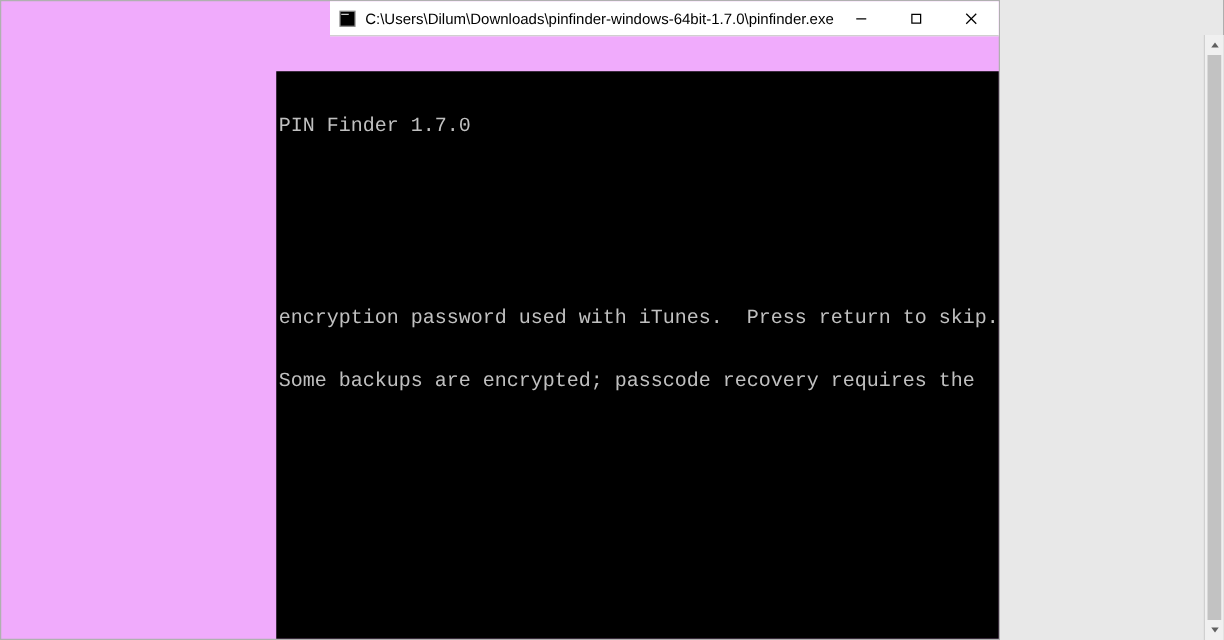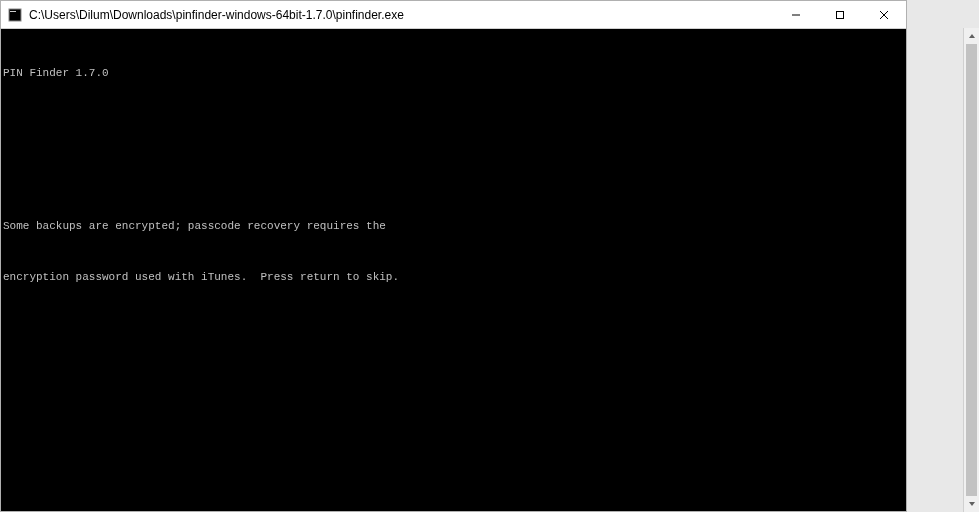--- a/index.html
+++ b/index.html
@@ -9,26 +9,27 @@
     }
     body {
       width: 979px;
       height: 512px;
       background: #e8e8e8;
       font-family: "Segoe UI", Tahoma, sans-serif;
       overflow: hidden;
       position: relative;
     }
     .window {
-      width: 907px;
+      width: 800px;
       height: 512px;
-      background: #fca5a5;
+      background: #f0abfc;
       border: 1px solid #b0b0b0;
       display: flex;
       flex-direction: column;
+      align-items: flex-end;
     }
     .titlebar {
       height: 28px;
       background: #ffffff;
       display: flex;
       align-items: center;
       border-bottom: 1px solid #d0d0d0;
       position: relative;
     }
     .titlebar-icon {
@@ -60,26 +61,27 @@
       font-size: 12px;
       color: #000;
       cursor: pointer;
       font-family: "Segoe UI", sans-serif;
     }
     .terminal {
       flex: 1;
       background: #000000;
       color: #c0c0c0;
       font-family: "Consolas", "Courier New", monospace;
-      font-size: 11px;
+      font-size: 16px;
       line-height: 17px;
       padding: 2px 0 0 2px;
       overflow: hidden;
       position: relative;
       white-space: pre;
+      margin-top: 28px;
     }
     .terminal-line {
       white-space: pre;
     }
     .blank-line {
       height: 17px;
     }
     .scrollbar {
       position: absolute;
       right: 0;
@@ -143,22 +145,22 @@
             <line x1="9" y1="1" x2="1" y2="9" stroke="#000" stroke-width="1"></line>
           </svg>
       </div>
     </div>
   </div>
 
   <div class="terminal">
     <div class="terminal-line">PIN Finder 1.7.0</div>
     <div class="blank-line"></div>
     <div class="blank-line"></div>
+    <div class="terminal-line">encryption password used with iTunes.  Press return to skip.</div>
     <div class="terminal-line">Some backups are encrypted; passcode recovery requires the</div>
-    <div class="terminal-line">encryption password used with iTunes.  Press return to skip.</div>
     
     
     
     
     
   </div>
 
   <div class="scrollbar">
     <div class="sb-btn">
       <svg width="8" height="8" viewBox="0 0 8 8">

